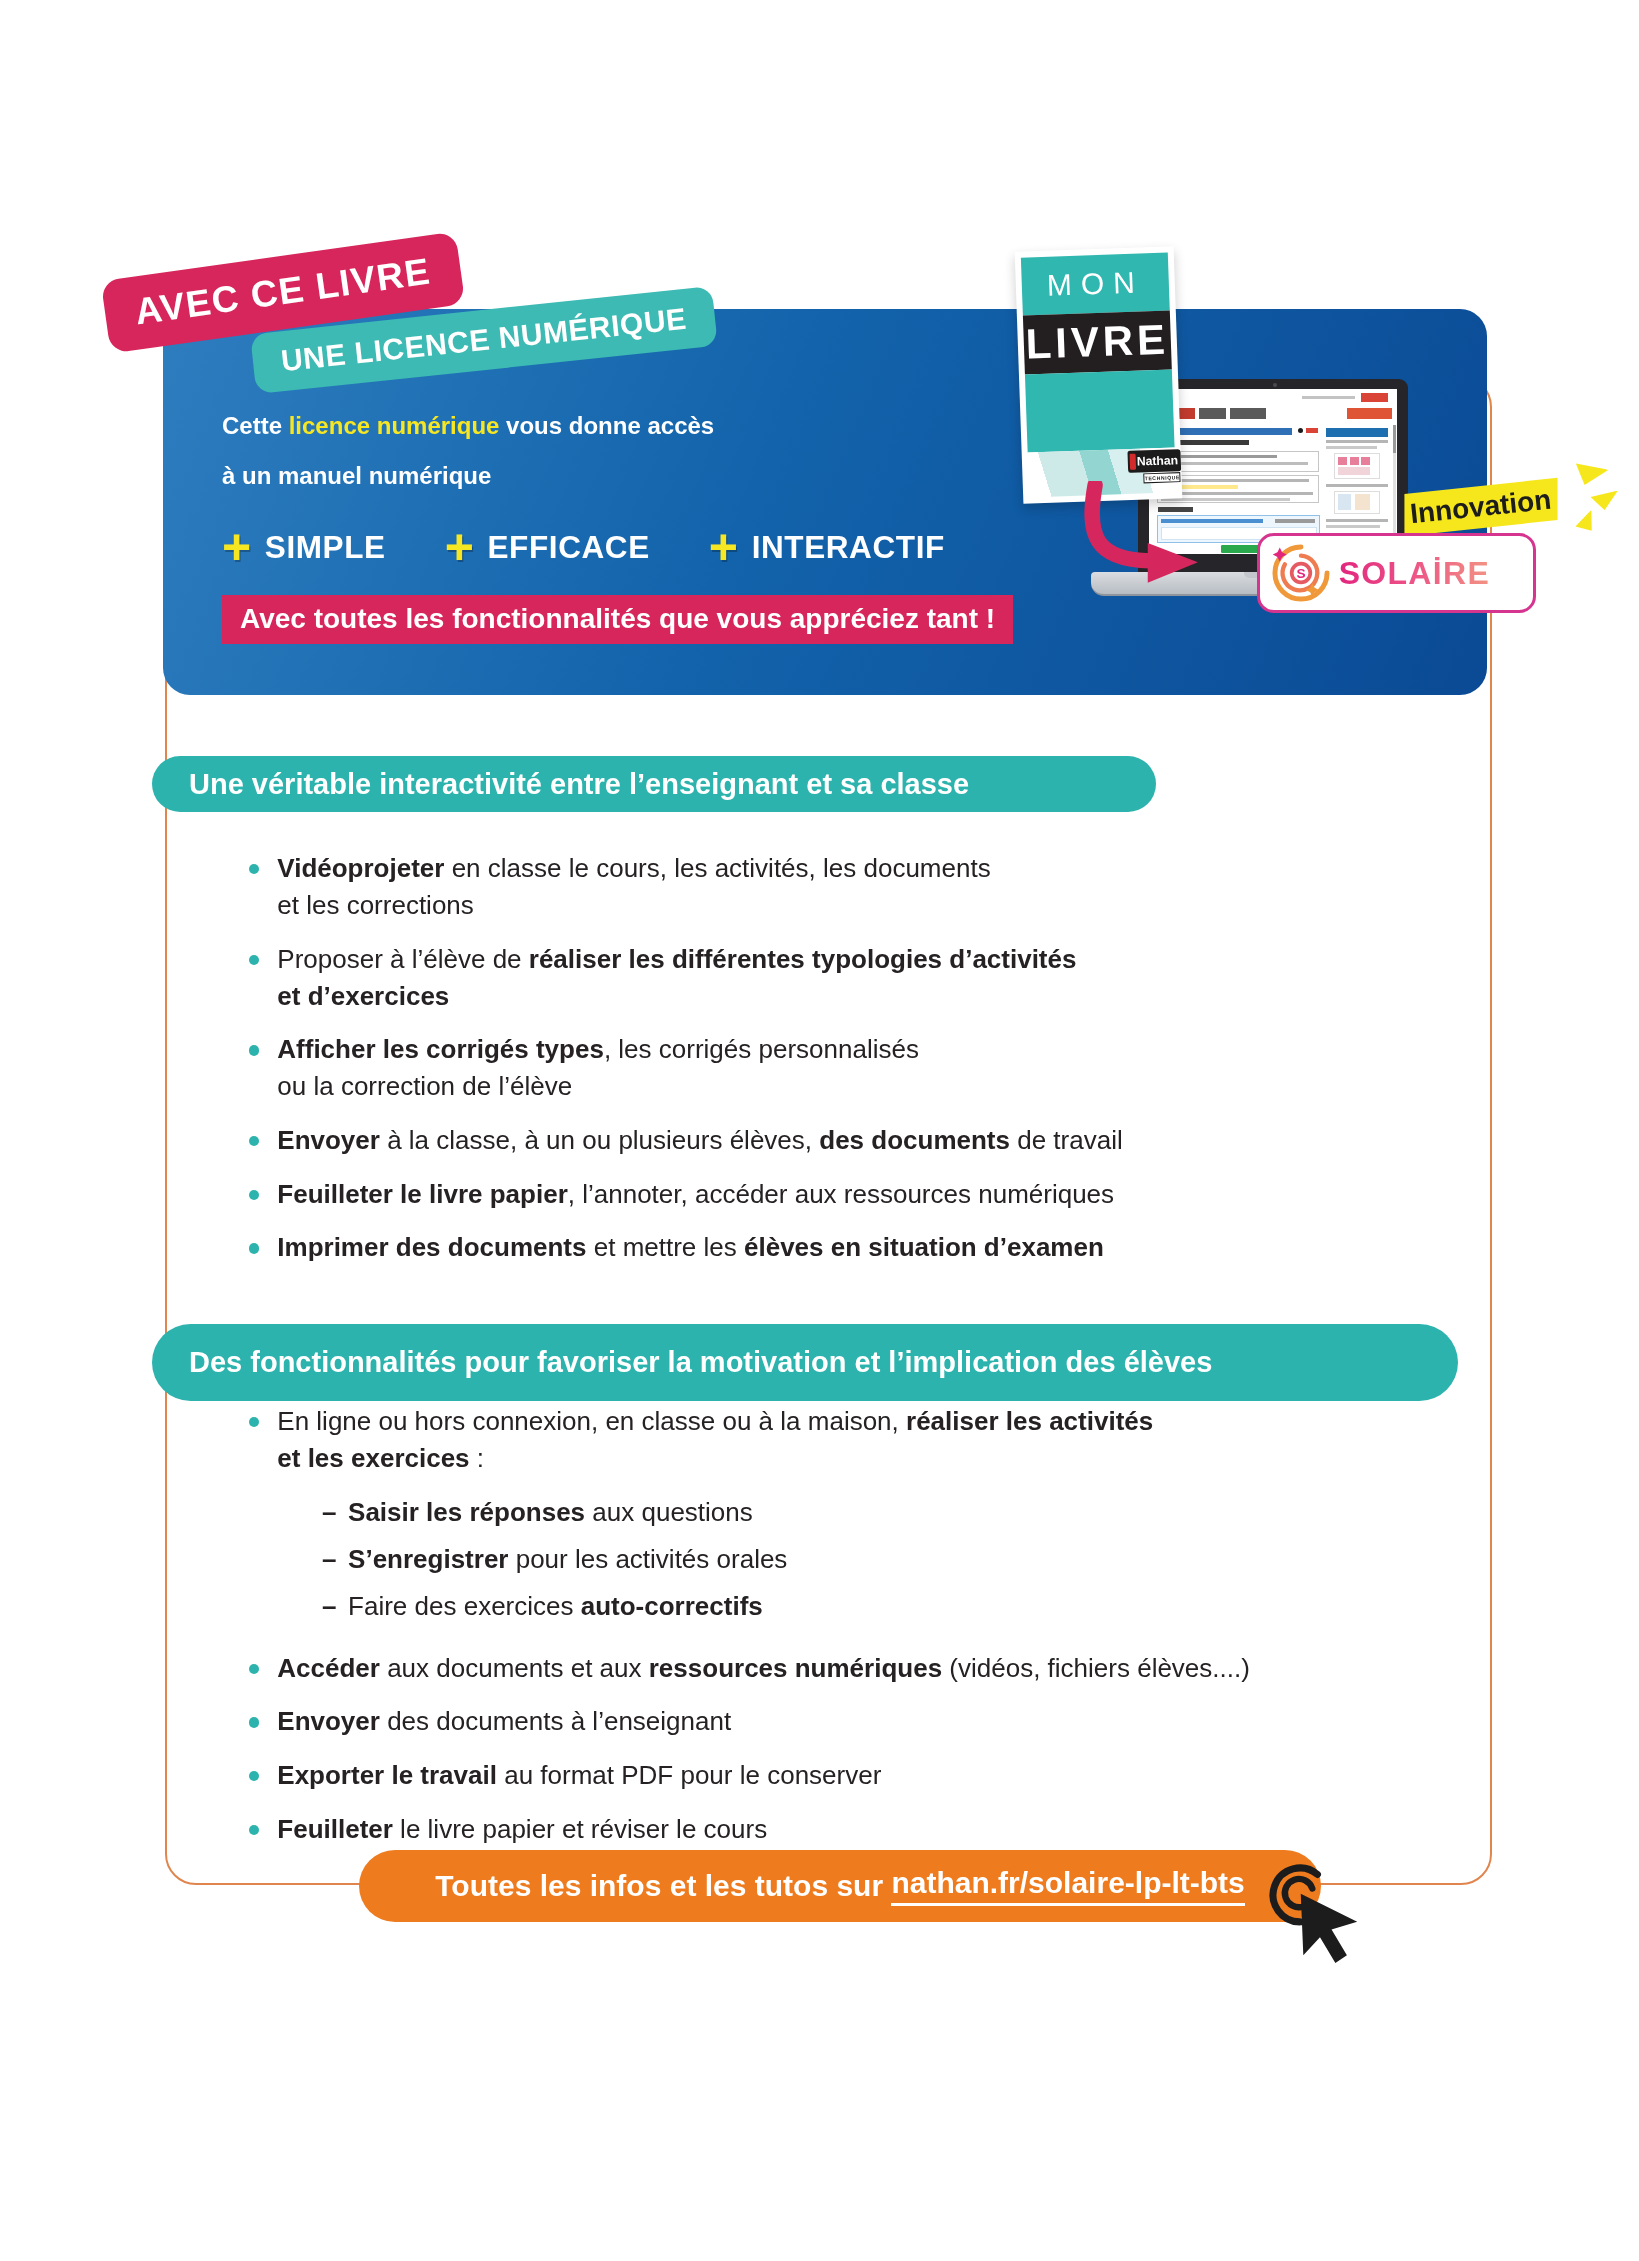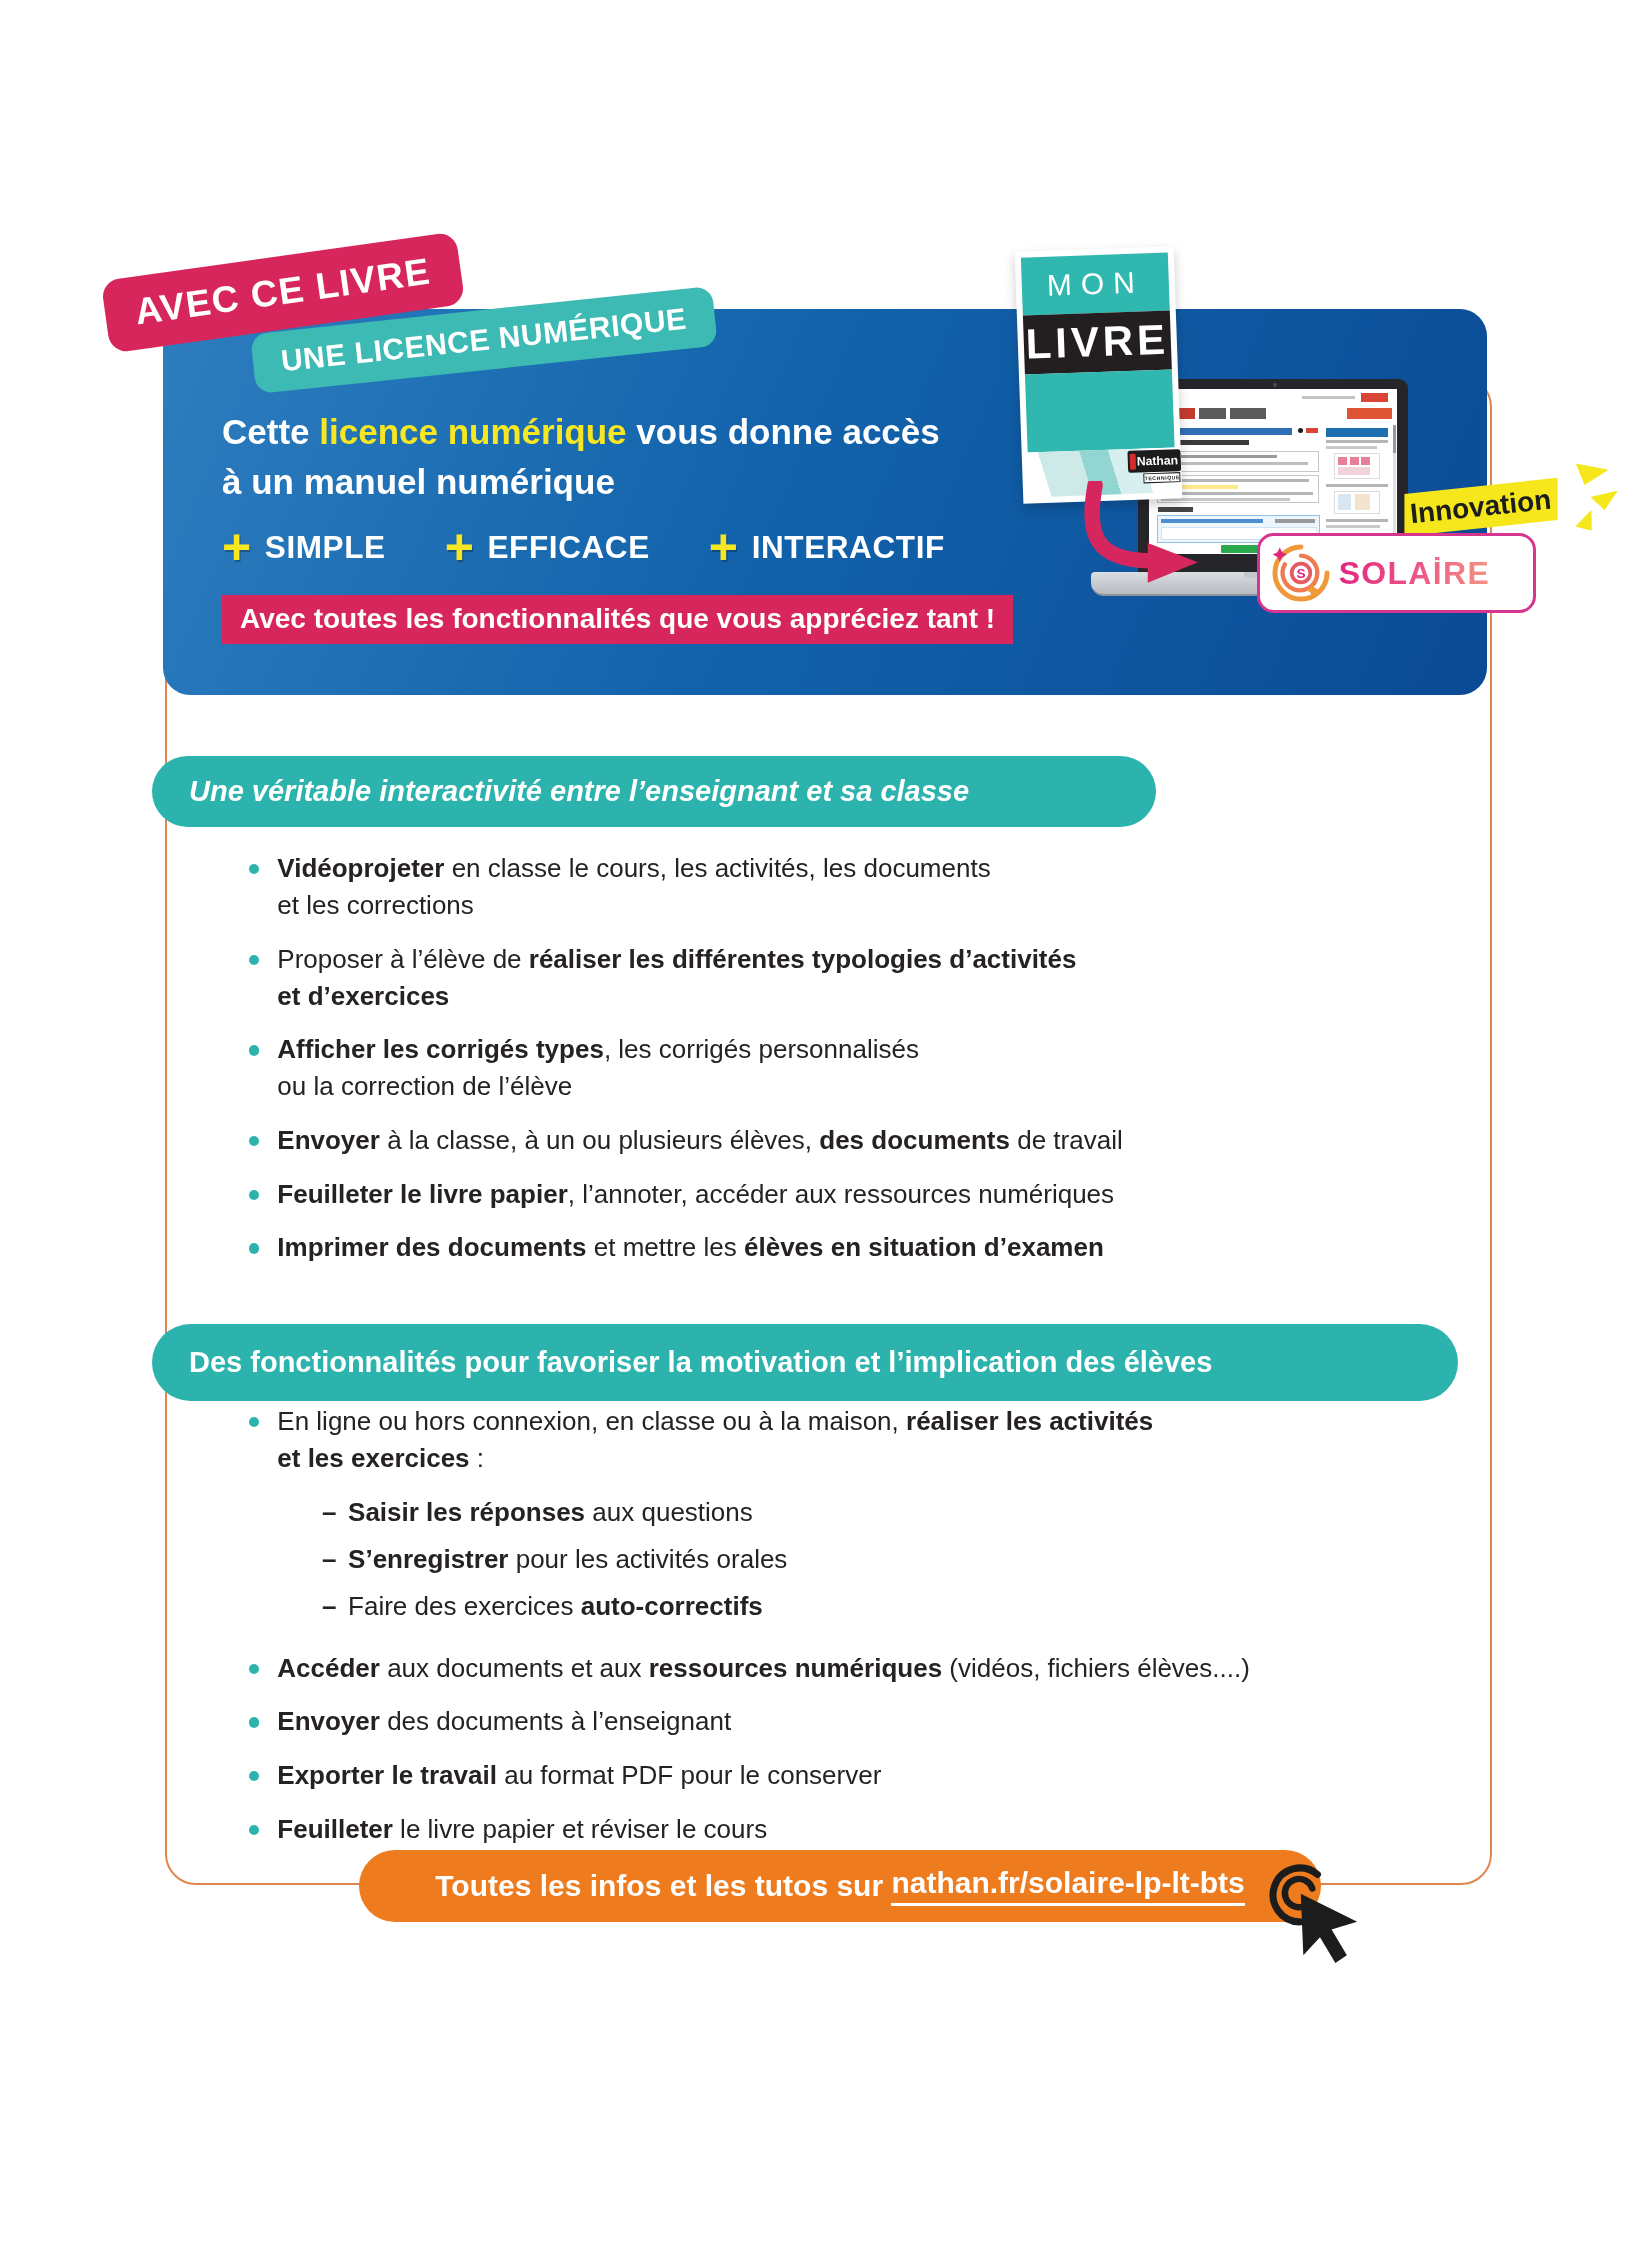--- a/index.html
+++ b/index.html
@@ -33,21 +33,21 @@
     border:2.6px solid #e0854e;
     border-radius:31px;
   }
   
   .hero {
     position:absolute; left:163px; top:309px; z-index:2;
     width:1324px; height:386px;
     border-radius:27px;
     background:linear-gradient(113deg,#2e7dbf 0%, #1263ab 45%, #0b4a95 100%);
   }
-  .hero-line { position:absolute; left:59px; color:#fff; font-size:35px; font-weight:700; white-space:nowrap; }
+  .hero-line { position:absolute; left:59px; color:#fff; font-size:24px; font-weight:700; white-space:nowrap; }
   .hero-line.l1 { top:103px; }
   .hero-line.l2 { top:153px; }
   .hl-yellow { color:#f7e723; }
   .features { position:absolute; left:59px; top:220px; display:flex; gap:59px; }
   .feature { color:#fff; font-size:31.5px; font-weight:700; letter-spacing:0.6px; white-space:nowrap; display:flex; align-items:center; }
   .feature .plus { color:#f7e723; font-size:50px; font-weight:700; margin-right:13px; line-height:31.5px; text-shadow:1.3px 1.9px 0 rgba(0,0,0,.25); }
   .promo-banner {
     position:absolute; left:59px; top:286px;
     background:#d7265c; color:#fff;
     font-size:28px; font-weight:700;
@@ -123,21 +123,21 @@
   }
   
   .pill {
     position:absolute; z-index:3;
     background:#2db3ad; color:#fff;
     font-size:29px; font-weight:700;
     border-radius:40px;
     display:flex; align-items:center;
     padding-left:37px;
   }
-  .pill.p1 { left:152px; top:756px; width:1004px; height:71px;font-style:italic; }
+  .pill.p1 { left:152px; top:756px; width:1004px; height:56px; }
   .pill.p2 { left:152px; top:1324px; width:1306px; height:77px; }
   
   .list { position:absolute; z-index:3; }
   .list.g1 { left:249px; top:850px; width:1208px; }
   .list.g2 { left:249px; top:1403px; width:1234px; }
   .bullet { display:flex; margin-bottom:16.7px; font-size:26px; line-height:37px; color:#262223; }
   .bullet .dot { flex:none; width:10.3px; height:10.3px; border-radius:50%; background:#2db3ad; margin:14px 18px 0 0; }
   .bullet .dash { flex:none; font-weight:700; margin-right:11.6px; }
   .bullet.sub { margin-left:73px; margin-bottom:10.3px; }
   .bullet.gap { margin-top:24.4px; }

